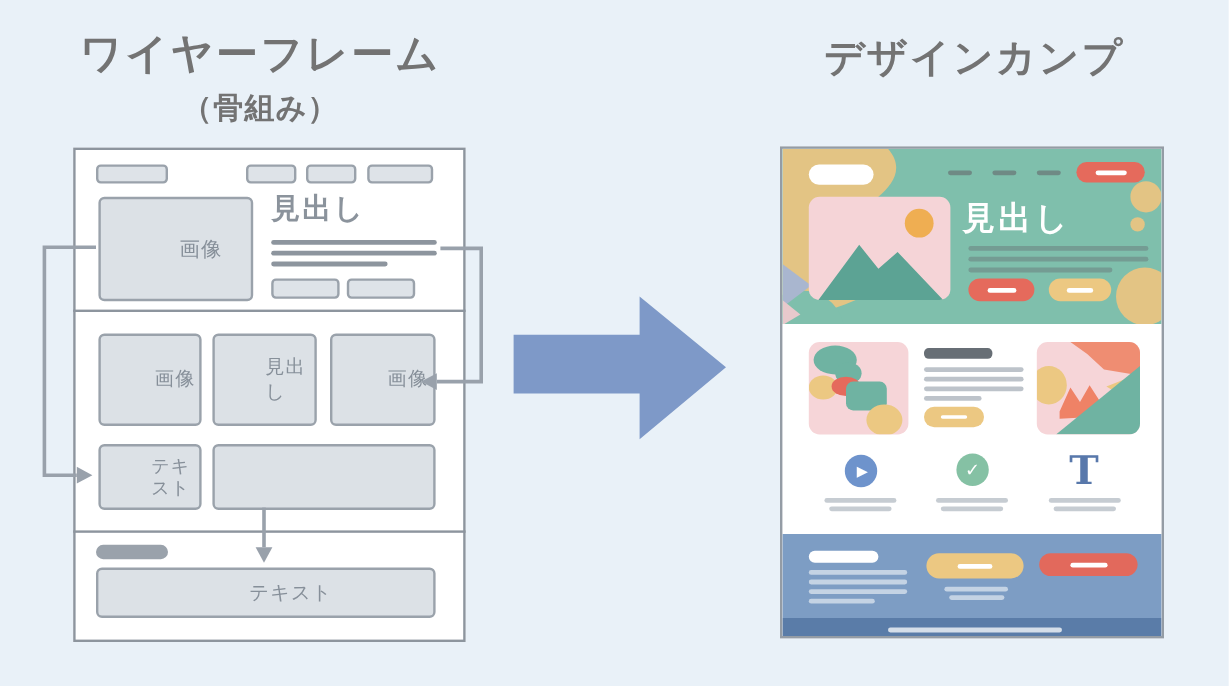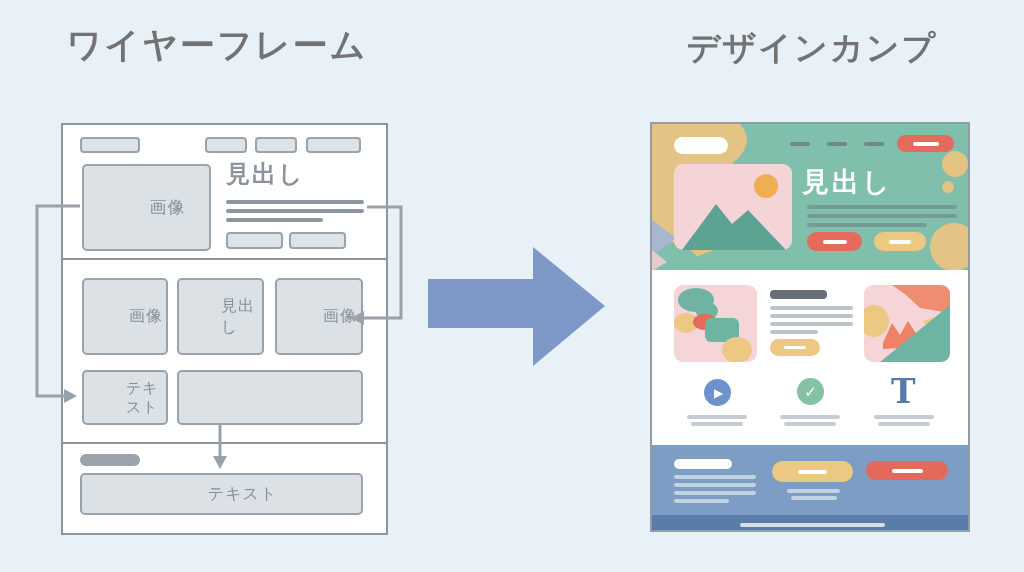--- a/index.html
+++ b/index.html
@@ -50,20 +50,21 @@
 
   .overlay-svg { position:absolute; left:0; top:0; pointer-events:none; }
 </style>
 </head>
 <body>
 
 <div class="canvas">
 
   <div class="title-block" style="left:6px; top:22px; width:422px;">
     <div class="title-main">ワイヤーフレーム</div>
+    <div class="title-sub">（骨組み）</div>
   </div>
   <div class="title-block" style="left:652px; top:26px; width:320px;">
     <div class="title-main" style="font-size:33px;">デザインカンプ</div>
   </div>
 
   <div class="wf-card">
 
     <div class="wf-pill" style="left:17px; top:12px; width:60px; height:16px;"></div>
     <div class="wf-pill" style="left:142px; top:12px; width:42px; height:16px;"></div>
     <div class="wf-pill" style="left:192px; top:12px; width:42px; height:16px;"></div>

